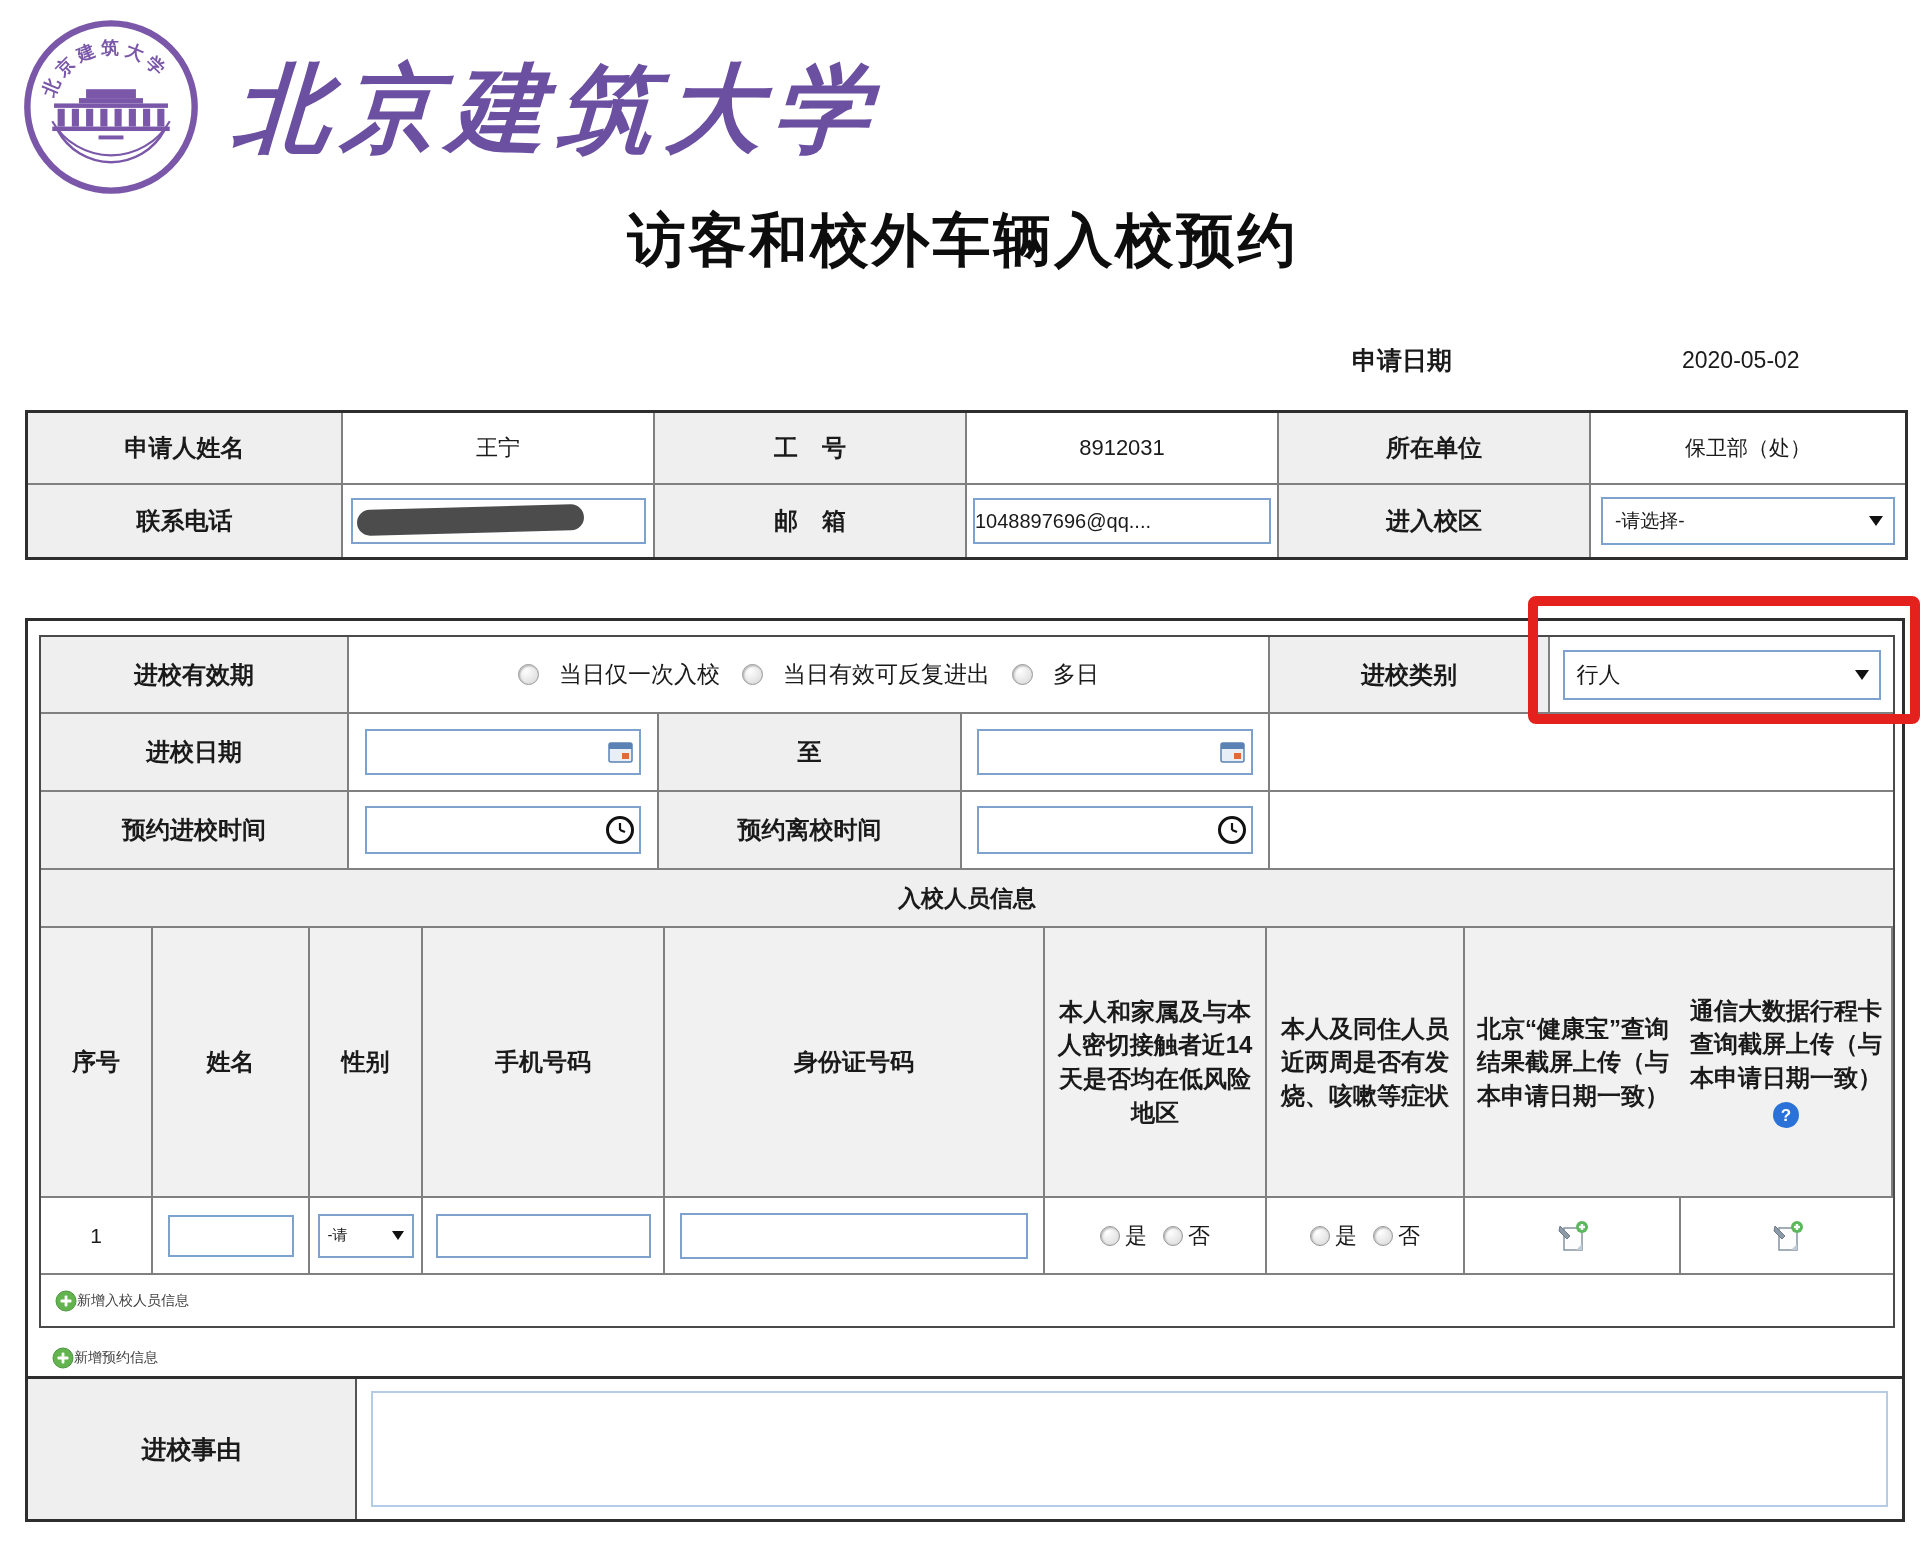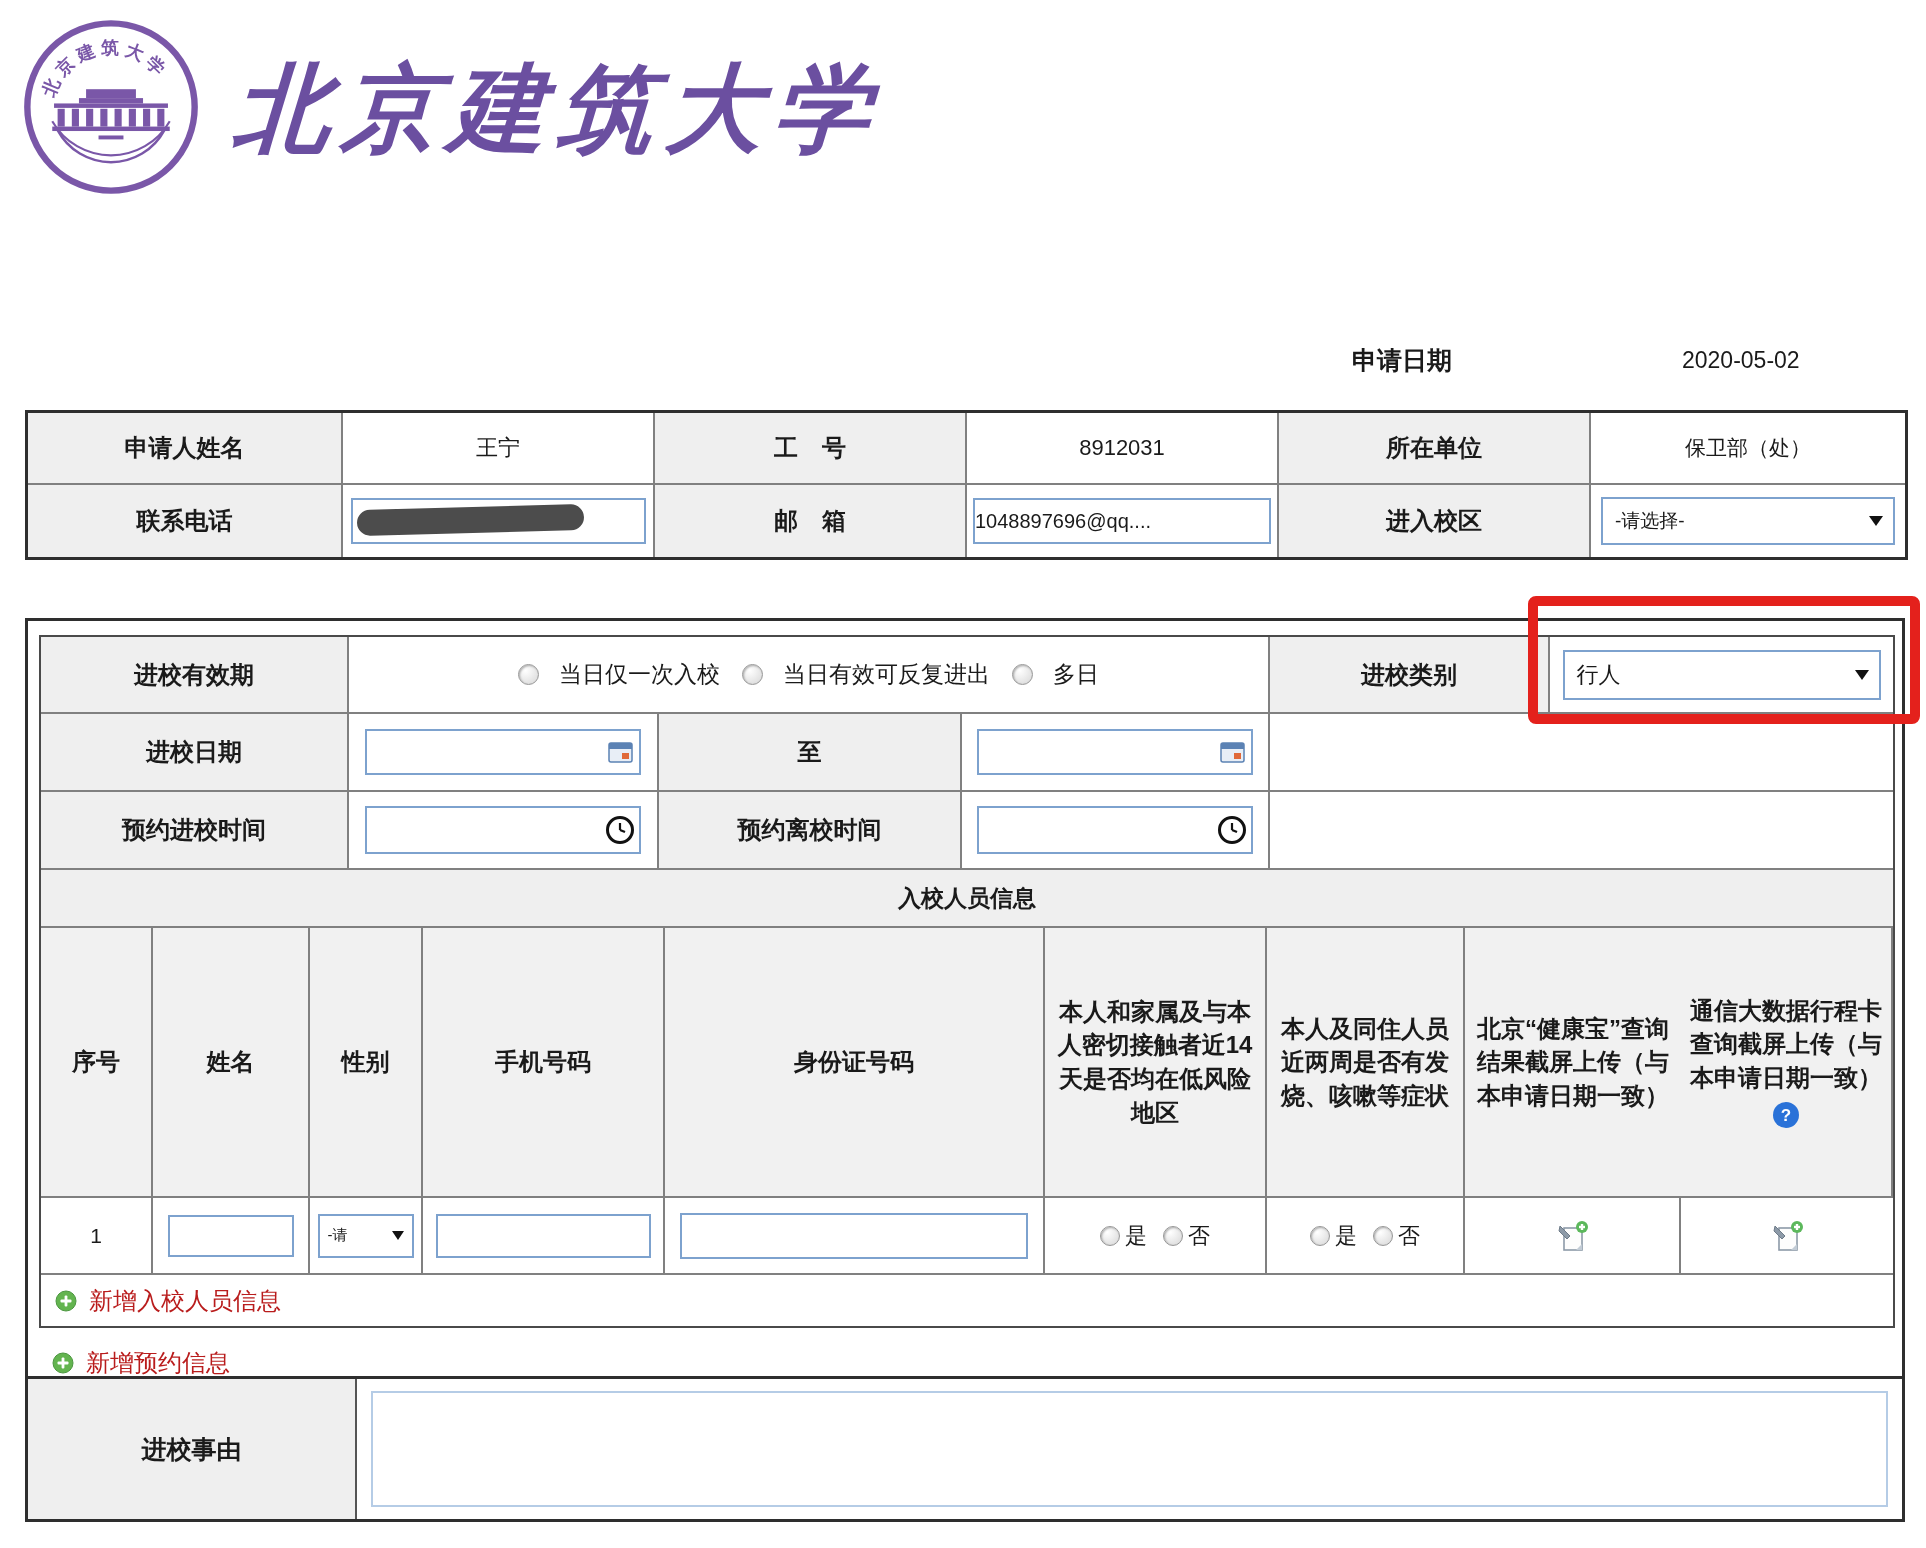--- a/index.html
+++ b/index.html
@@ -48,21 +48,21 @@
   .inner{position:absolute;top:14px;left:11px;width:1852px;border:2px solid #4a4a4a;box-sizing:content-box;}
   .row-a{display:grid;grid-template-columns:308px 310px 303px 308px 280px 343px;height:77px;}
   .row-bc{display:grid;grid-template-columns:308px 310px 303px 308px 623px;height:78px;}
   .band{height:56px;display:flex;align-items:center;justify-content:center;background:#efefef;
         border-bottom:2px solid #808080;font-size:23px;font-weight:bold;}
   .row-ph{display:grid;grid-template-columns:112px 157px 113px 242px 380px 222px 198px 216px 212px;height:270px;}
   .row-pd{display:grid;grid-template-columns:112px 157px 113px 242px 380px 222px 198px 216px 212px;height:77px;}
   .phc{background:#f1f1f1;font-weight:bold;font-size:24px;line-height:1.4;text-align:center;
        flex-direction:column;padding:6px 8px;justify-content:center;}
   .row-link{height:51px;display:flex;align-items:center;padding-left:14px;}
-  .addlink{display:inline-flex;align-items:center;gap:12px;font-size:24px;color:#b91c1c;cursor:pointer;}
+  .addlink{display:inline-flex;align-items:center;gap:0;font-size:14px;color:#404040;cursor:pointer;}
   .add-res{position:absolute;top:726px;left:24px;}
   .reason{position:absolute;left:0;right:0;bottom:0;height:140px;border-top:3px solid #2e2e2e;display:flex;}
   .reason .rlab{width:327px;background:#efefef;border-right:2px solid #555;display:flex;
                 align-items:center;justify-content:center;font-size:25px;font-weight:bold;flex:none;}
   .reason .rbody{flex:1;display:flex;padding:12px 14px;}
   .reason textarea{flex:1;border:2px solid #b5cce6;resize:none;outline:none;
                    font-family:inherit;font-size:20px;}
 
   .red-box{position:absolute;top:596px;left:1528px;width:392px;height:128px;border:10px solid #e4211c;
            border-radius:8px;box-sizing:border-box;z-index:30;pointer-events:none;}
@@ -100,20 +100,21 @@
           <rect x="17" y="61" width="66" height="2.5"></rect>
           <rect x="43" y="66" width="14" height="2.2"></rect>
         </g>
         <path d="M 20 63 A 34 34 0 0 0 80 63" fill="none" stroke="#7a57a8" stroke-width="1.4"></path>
         <path d="M 17 58 A 38 38 0 0 0 83 58" fill="none" stroke="#7a57a8" stroke-width="1.2"></path>
       </svg>
     </span>
     <div class="uni-name">北京建筑大学</div>
   </div>
 
+  <div class="page-title">访客和校外车辆入校预约</div>
 
   <div class="app-date">
     <span class="lbl">申请日期</span>
     <span class="val">2020-05-02</span>
   </div>
 
   <div class="t1">
     <div class="row">
       <div class="cell lab">申请人姓名</div>
       <div class="cell val">王宁</div>

